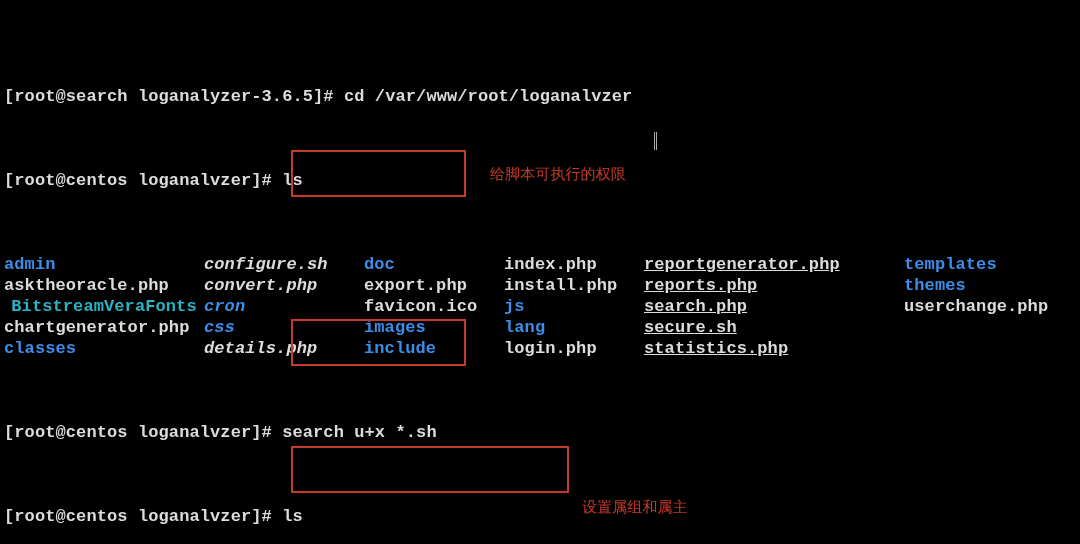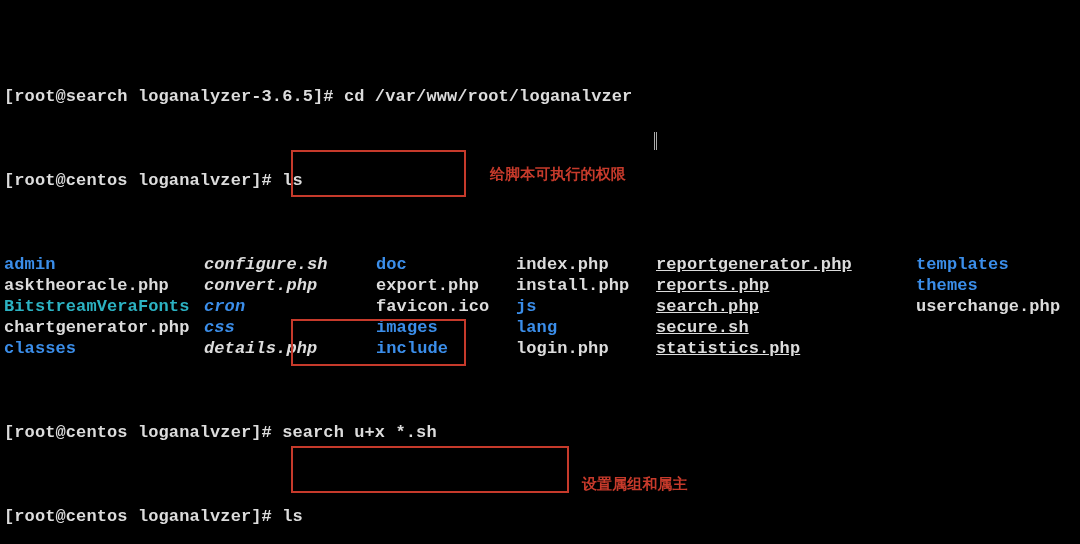--- a/index.html
+++ b/index.html
@@ -17,28 +17,28 @@
     letter-spacing: 0.1px;
   }
   .term {
     position: relative;
     padding: 2px 4px;
     white-space: pre;
   }
   .row { display: flex; }
   .c0 { width: 200px; display: inline-block; }
   .c1 { width: 160px; display: inline-block; font-style: italic; }
-  .c2 { width: 140px; display: inline-block; margin-left: 12px; }
+  .c2 { width: 140px; display: inline-block; }
   .c3 { width: 140px; display: inline-block; }
   .c4 { width: 232px; display: inline-block; text-decoration: underline; }
   .c5 { display: inline-block; margin-left: 28px; }
   .blue { color: #3b8eea; }
-  .cyan { color: #2cb2c2; }
+  .cyan { color: #2cb2c2; text-align: center; }
   .white { color: #dcdcdc; }
-  .note { color: #c63a2b; font-family: "SimSun","Songti SC","Microsoft YaHei",sans-serif; font-weight: bold; font-size: 15px; position: absolute; }
+  .note { color: #c63a2b; font-family: "SimSun","Songti SC","Microsoft YaHei",sans-serif; font-weight: normal; font-size: 15px; position: absolute; }
   .box {
     position: absolute;
     border: 2px solid #c63a2b;
     pointer-events: none;
   }
   .ibeam {
     position: absolute;
     width: 1px; height: 18px;
     border-left: 1px solid #aaa;
     border-right: 1px solid #aaa;
@@ -80,21 +80,21 @@
   
   
 
   
   <div class="box" style="left:291px; top:150px; width:171px; height:43px;"></div>
   <div class="box" style="left:291px; top:319px; width:171px; height:43px;"></div>
   <div class="box" style="left:291px; top:446px; width:274px; height:43px;"></div>
 
   
   <div class="note" style="left:490px; top:163px;">给脚本可执行的权限</div>
-  <div class="note" style="left:582px; top:473px;">设置属组和属主</div>
+  <div class="note" style="left:582px; top:496px;">设置属组和属主</div>
 
   
   <div class="ibeam" style="left:654px; top:132px;"></div>
 
   
   
 
 </div>
 
 </body></html>

